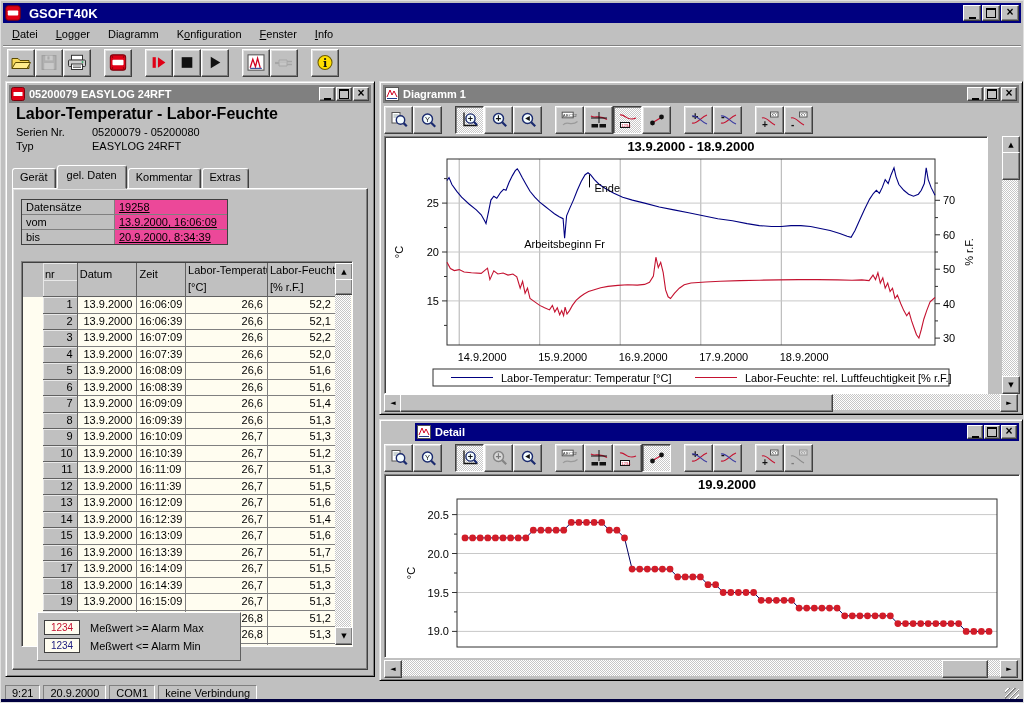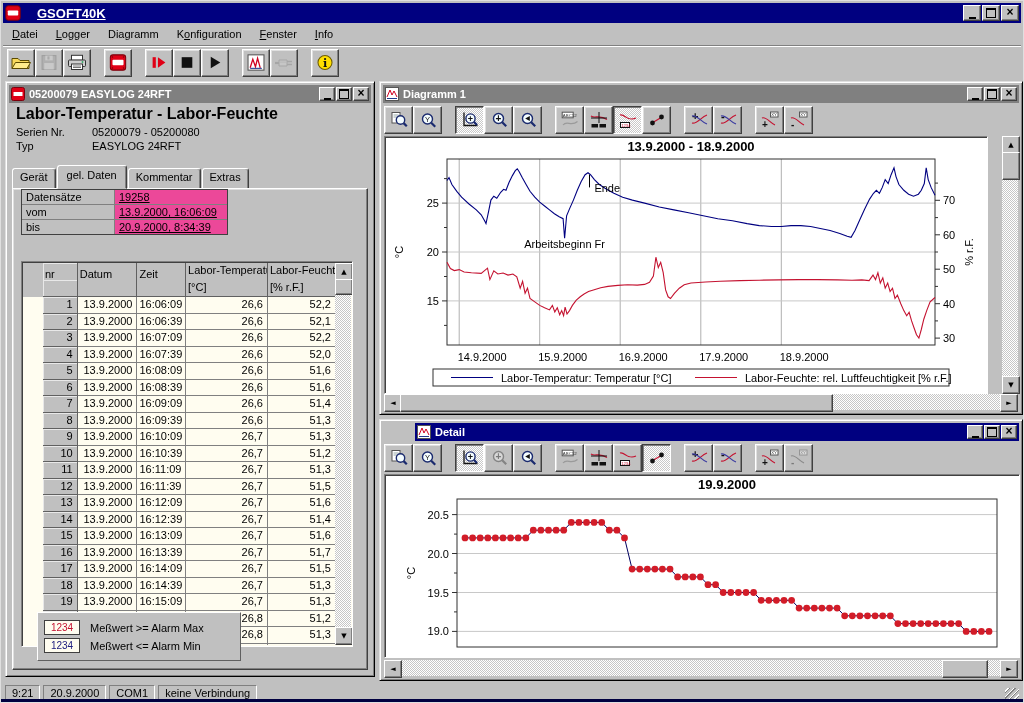--- a/index.html
+++ b/index.html
@@ -3,21 +3,21 @@
 <meta charset="utf-8">
 <style>
   html,body{margin:0;padding:0;background:#555;}
   #screen{position:relative;width:1024px;height:703px;background:#c0c0c0;
     font-family:"Liberation Sans","DejaVu Sans",sans-serif;font-size:11px;color:#000;
     overflow:hidden;border:1px solid #dfdfdf;box-sizing:border-box;}
 
   
   #main-titlebar{position:absolute;left:2px;top:2px;right:2px;height:20px;background:#000080;
     display:flex;align-items:center;padding:0 2px;color:#fff;}
-  #main-titlebar .ttl{font-weight:bold;font-size:13px;margin-left:16px;flex:1;text-decoration:underline;}
+  #main-titlebar .ttl{font-weight:bold;font-size:13px;margin-left:8px;flex:1;}
   .winbtns{display:flex;gap:1px;}
   .winbtn{width:16px;height:14px;background:#c0c0c0;display:flex;align-items:center;justify-content:center;
     border:1px solid;border-color:#fff #404040 #404040 #fff;box-shadow:inset -1px -1px 0 #808080;color:#000;
     font-size:10px;font-weight:bold;line-height:1;}
   .glyph-min{width:7px;height:7px;border-bottom:2px solid #000;margin-top:2px;}
   .glyph-max{width:8px;height:7px;border:1px solid #000;border-top-width:2px;}
   .glyph-close{font-size:12px;font-weight:bold;margin-top:-2px;}
 
   
   #menubar{position:absolute;left:2px;top:24px;right:2px;height:18px;background:#c0c0c0;display:flex;align-items:center;}
@@ -54,21 +54,21 @@
   #logger-body{position:absolute;left:4px;top:22px;right:4px;bottom:4px;}
   #logger-heading{position:absolute;left:6px;top:1px;font-size:16px;font-weight:bold;}
   .field-row{position:absolute;left:6px;display:flex;}
   .field-row .lbl{width:76px;}
   #tabs{position:absolute;left:2px;top:66px;height:19px;display:flex;align-items:flex-end;}
   .tab{height:17px;padding:2px 7px 0;margin-right:1px;background:#c0c0c0;
     border:1px solid;border-color:#fff #404040 transparent #fff;border-radius:3px 3px 0 0;box-shadow:inset -1px 0 0 #808080;}
   .tab.active{height:19px;font-weight:normal;position:relative;z-index:3;padding:3px 9px 0;}
   #tabpage{position:absolute;left:2px;top:84px;right:2px;bottom:2px;background:#c0c0c0;
     border:1px solid;border-color:#fff #404040 #404040 #fff;box-shadow:inset -1px -1px 0 #808080,inset 1px 1px 0 #dfdfdf;}
-  #info-grid{position:absolute;left:8px;top:0;border:1px solid #404040;background:#808080;display:grid;
+  #info-grid{position:absolute;left:8px;top:10px;border:1px solid #404040;background:#808080;display:grid;
     grid-template-columns:92px 112px;gap:1px;}
   #info-grid .ilbl{background:#c0c0c0;padding:1px 4px;}
   #info-grid .ival{background:#ec4899;padding:1px 4px;white-space:nowrap;text-decoration:underline;}
 
   
   #dtable{position:absolute;left:8px;top:72px;width:330px;height:384px;background:#fffdf0;
     border:1px solid;border-color:#808080 #fff #fff #808080;box-shadow:inset 1px 1px 0 #404040;overflow:hidden;}
   #dtable-inner{position:absolute;left:1px;top:1px;right:17px;bottom:1px;overflow:hidden;}
   .trow{display:flex;height:16.5px;box-sizing:border-box;padding-left:20px;}
   .tcell{box-sizing:border-box;border-right:1px solid #808080;border-bottom:1px solid #808080;

